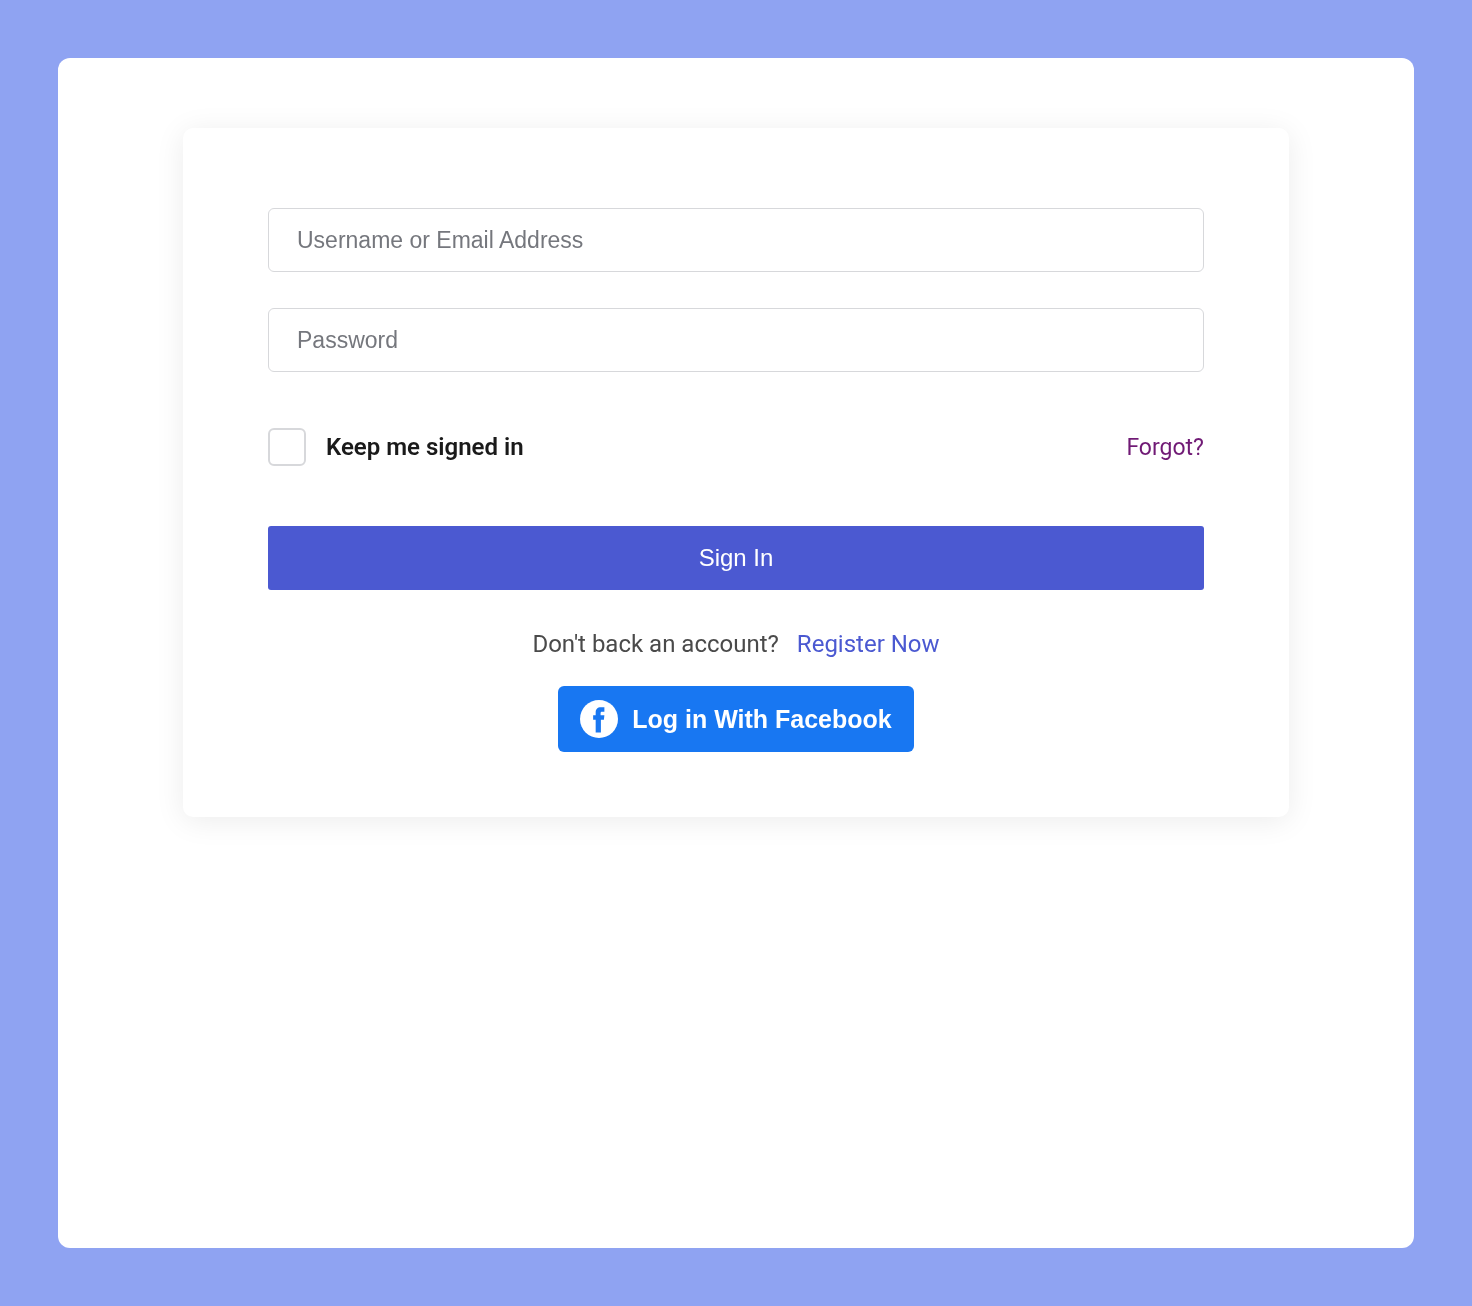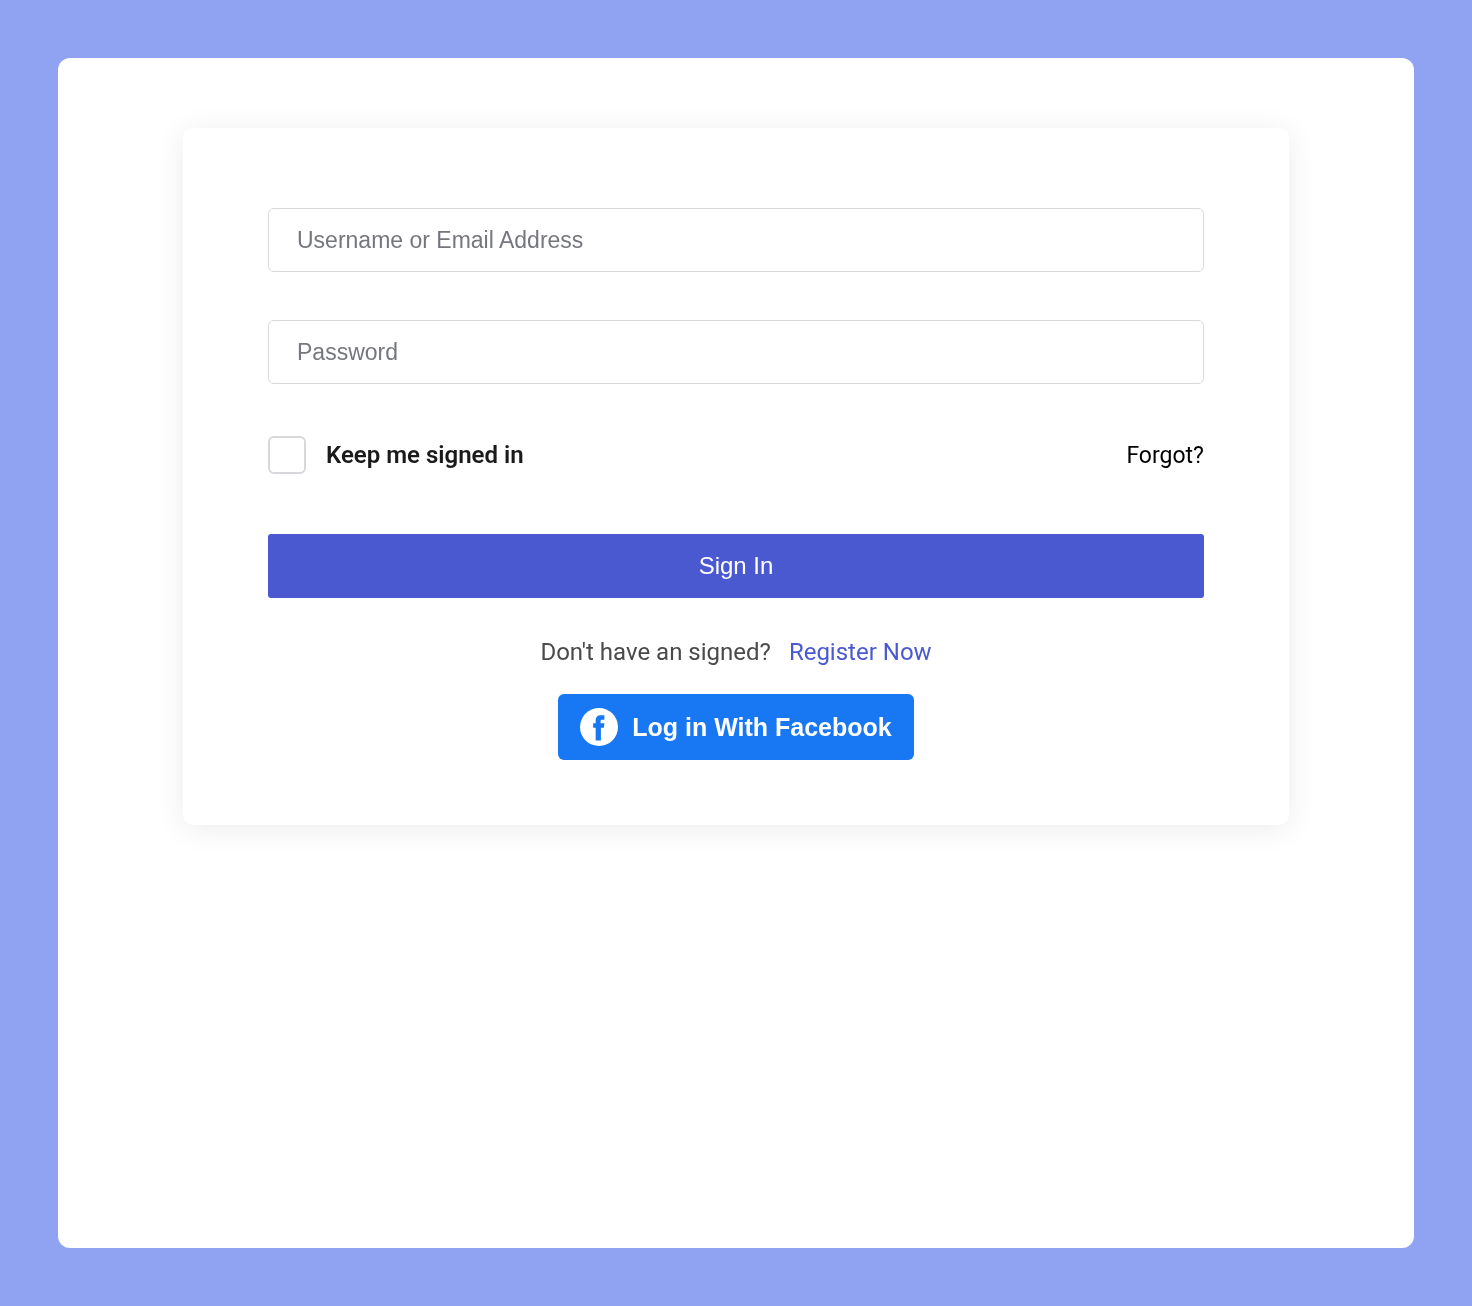--- a/index.html
+++ b/index.html
@@ -38,31 +38,31 @@
       margin-bottom: 60px;
     }
     .form-input {
       width: 100%;
       height: 64px;
       border: 1px solid #d7d8db;
       border-radius: 6px;
       padding: 15px 28px;
       font-size: 23px;
       color: #333;
-      margin-bottom: 48px;
+      margin-bottom: 36px;
       background: #fff;
     }
     .form-input::placeholder {
       color: #75777d;
     }
     .row-options {
       display: flex;
       align-items: center;
       justify-content: space-between;
-      margin-top: 4px;
+      margin-top: 20px;
       margin-bottom: 60px;
     }
     .checkbox-wrap {
       display: flex;
       align-items: center;
       gap: 20px;
     }
     .checkbox-box {
       width: 38px;
       height: 38px;
@@ -72,21 +72,21 @@
       cursor: pointer;
     }
     .checkbox-label {
       font-size: 24px;
       font-weight: 600;
       color: #1a1a1a;
       cursor: pointer;
     }
     .forgot-link {
       font-size: 23px;
-      color: #000000;
+      color: #701a75;
       text-decoration: none;
       cursor: pointer;
     }
     .signin-button {
       width: 100%;
       height: 64px;
       background-color: #4b59d1;
       color: #ffffff;
       border: none;
       border-radius: 3px;
@@ -147,21 +147,21 @@
       <div class="checkbox-wrap">
         <div class="checkbox-box"></div>
         <span class="checkbox-label">Keep me signed in</span>
       </div>
       <a class="forgot-link">Forgot?</a>
     </div>
 
     <button class="signin-button">Sign In</button>
 
     <div class="register-row">
-      <span>Don't have an signed?</span>
+      <span>Don't back an account?</span>
       <a class="register-link">Register Now</a>
     </div>
 
     <div class="facebook-row">
       <button class="facebook-button">
         <span class="facebook-icon">
           <svg viewBox="0 0 24 24" width="38" height="38" fill="none">
             <circle cx="12" cy="12" r="12" fill="#ffffff"></circle>
             <path d="M15.5 12.5h-2.3v8h-3.3v-8H8.3V9.7h1.6V7.9c0-2 1-3.3 3.4-3.3h2.1v2.8h-1.4c-0.9 0-1 .4-1 1v1.3h2.4l-.3 2.8z" fill="#1877f2"></path>
           </svg>

